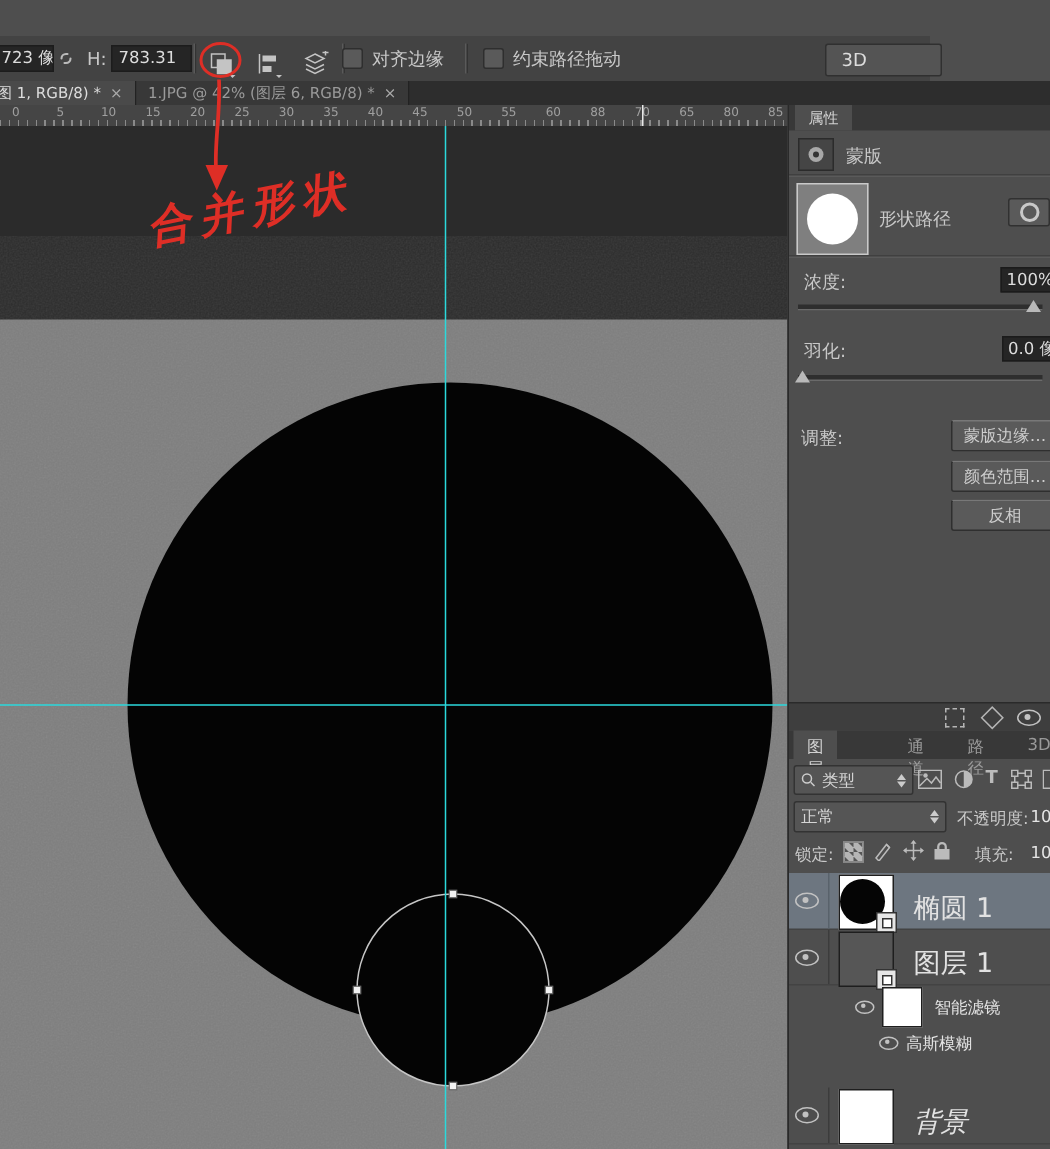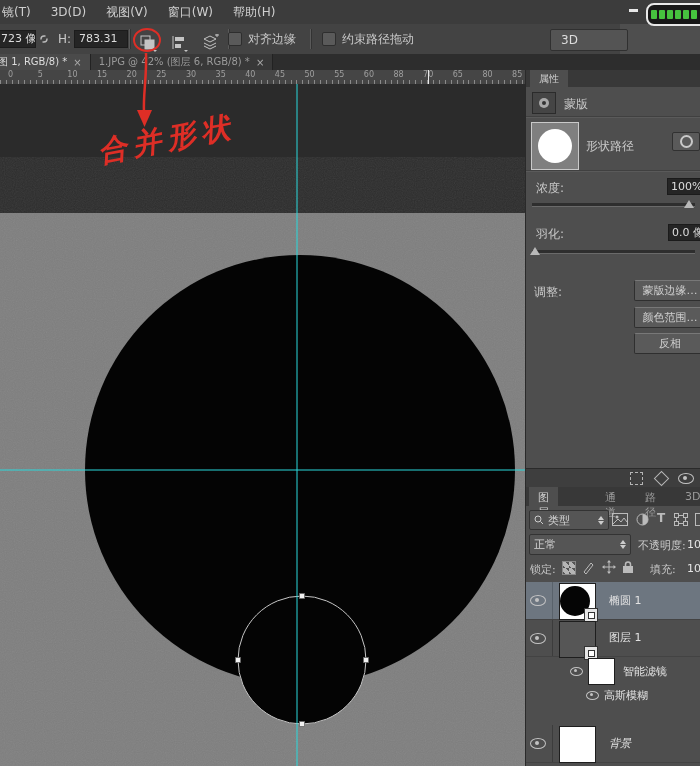--- a/index.html
+++ b/index.html
@@ -83,48 +83,32 @@
   .checker{width:12px;height:12px;border:1px solid #888;
      background:#b5b5b5 linear-gradient(45deg,#555 25%,transparent 25%,transparent 75%,#555 75%);
      background-size:6px 6px;}
   .layer-row{position:absolute;left:0;width:175px;border-bottom:1px solid #434343;}
   .layer-row.selected{background:var(--selected-layer,#6d7680);}
   .lthumb{position:absolute;width:35px;height:35px;background:#fff;border:1px solid #1e1e1e;}
   .lthumb.dark{background:#565656;}
   .badge{position:absolute;right:-3px;bottom:-3px;width:12px;height:12px;background:#e6e6e6;
          border:1px solid #333;display:flex;align-items:center;justify-content:center;}
   .badge i{display:block;width:5px;height:5px;border:1px solid #333;background:#fff;}
-  .lname{position:absolute;font-size:11px;color:#e2e2e2;white-space:nowrap;}
+  .lname{position:absolute;font-size:18px;color:#e2e2e2;white-space:nowrap;}
   .eyewrap{position:absolute;display:flex;align-items:center;justify-content:center;}
   .vline{position:absolute;top:0;width:1px;height:100%;background:#3c3c3c;}
   
   .overlay{position:absolute;left:0;top:0;width:700px;height:766px;pointer-events:none;z-index:60;}
   svg text.hand{font-family:"DejaVu Sans",sans-serif;font-style:italic;font-weight:bold;}
 </style>
 </head>
 <body>
 
 <div class="app">
 
-  <div class="menu-bar">
-    <span class="menu-item">镜(T)</span>
-    <span class="menu-item">3D(D)</span>
-    <span class="menu-item">视图(V)</span>
-    <span class="menu-item">窗口(W)</span>
-    <span class="menu-item">帮助(H)</span>
-    <span class="battery-dash"></span>
-    <span class="battery">
-      <b></b>
-        <b></b>
-        <b></b>
-        <b></b>
-        <b></b>
-        <b></b>
-    </span>
-  </div>
 
   <div class="options-bar">
     <div class="opt" style="left:-4px;">
         <span class="field" style="width:30px;">723 像</span>
       </div>
     <div class="opt" style="left:36px;">
       <svg width="16" height="12" viewBox="0 0 16 12">
           <path d="M5 6a3 3 0 0 1 3-3h1M11 6a3 3 0 0 1-3 3H7" fill="none" stroke="#bbb" stroke-width="1.4" stroke-linecap="round"></path>
         </svg>
     </div>

